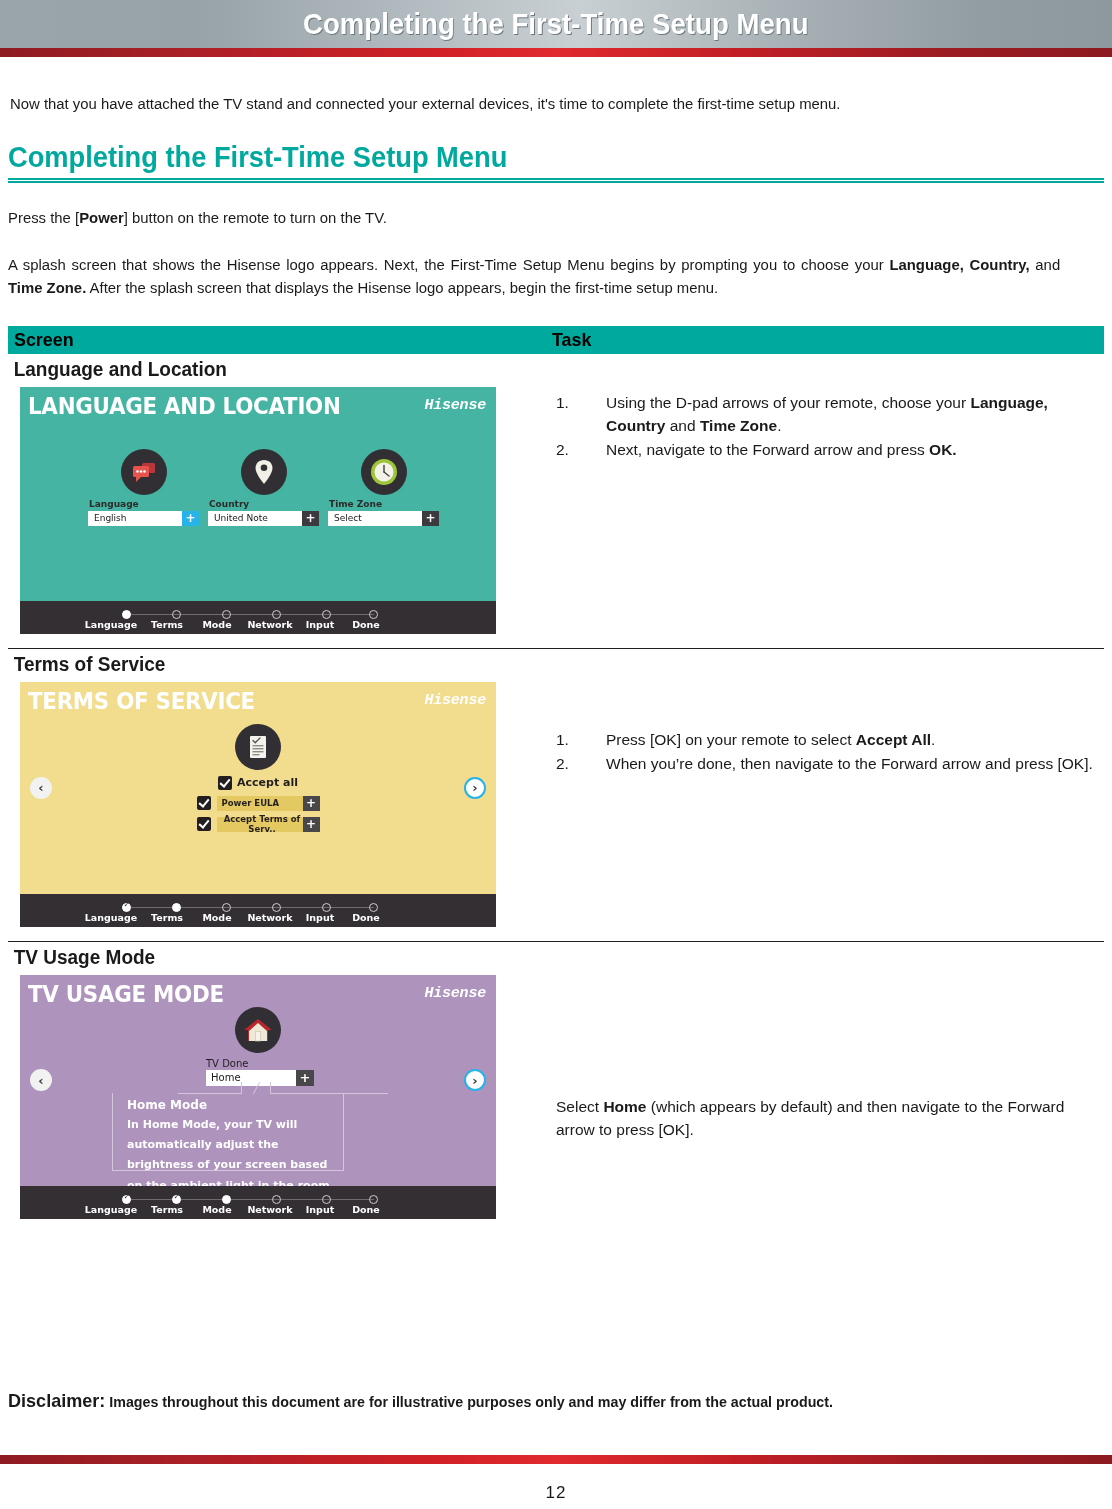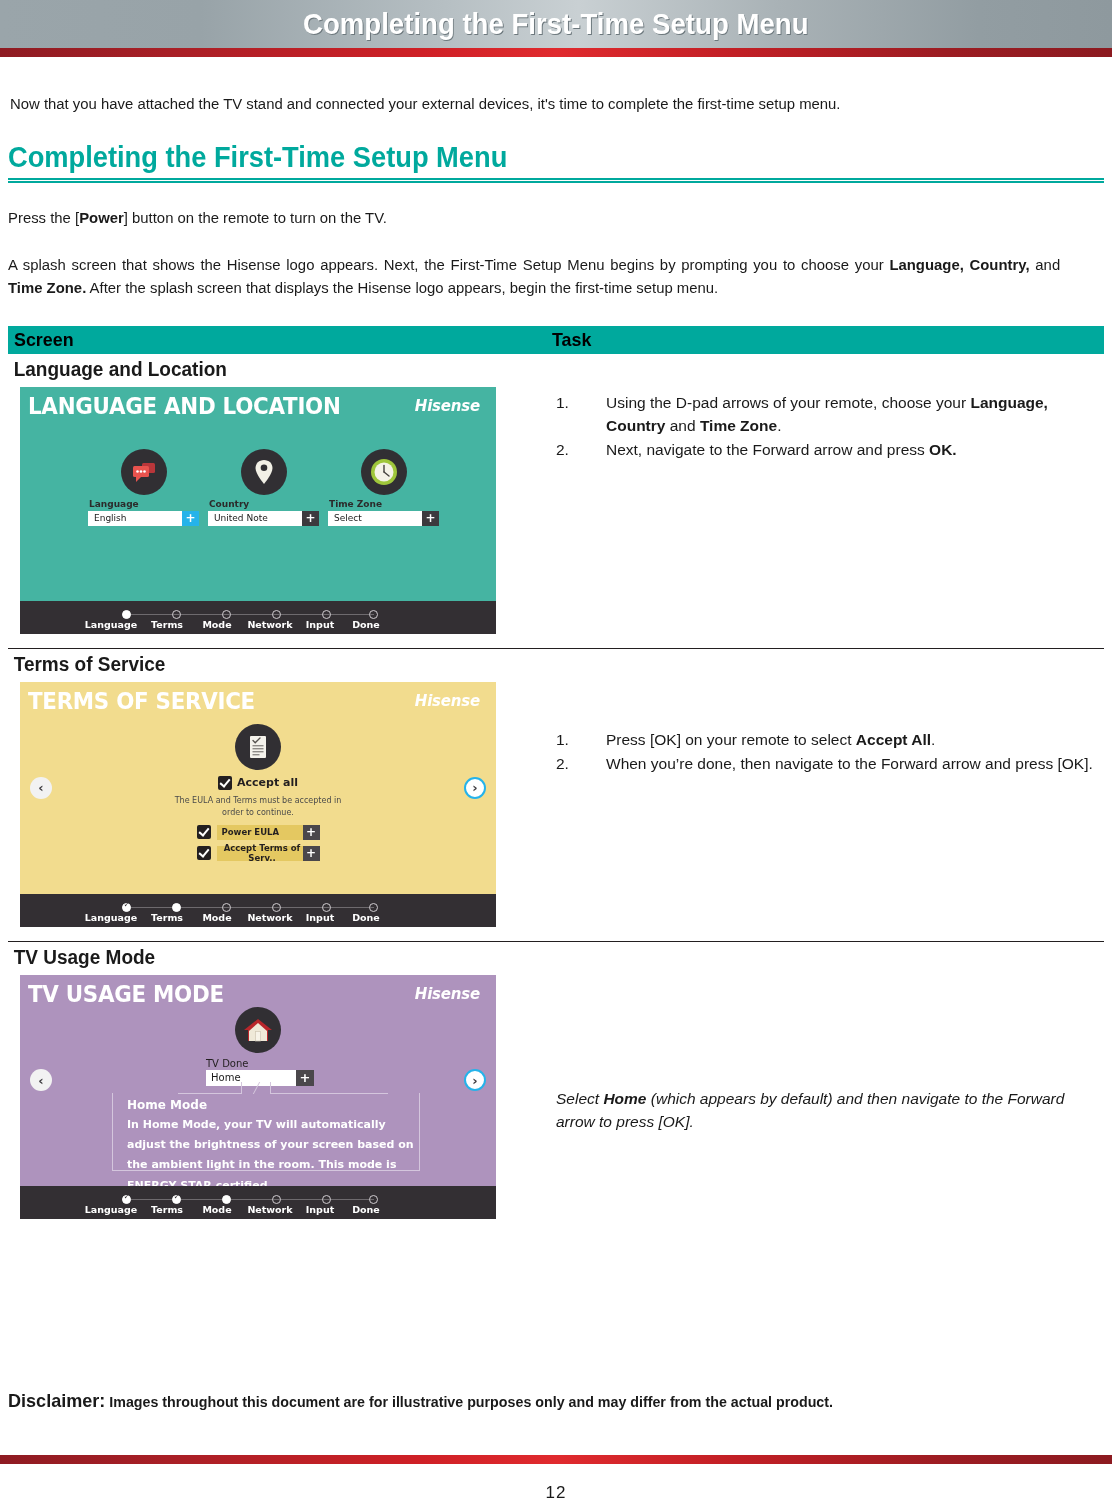--- a/index.html
+++ b/index.html
@@ -116,23 +116,24 @@
   .tv-screen.terms { background: #f2dc8e; height: 212px; }
   .tv-screen.mode { background: #ae93bd; height: 211px; }
 
   .tv-title {
     position: absolute; top: 6px; left: 8px;
     font-size: 23px; font-weight: bold; color: #ffffff;
     letter-spacing: -0.3px;
     transform: scaleX(0.93); transform-origin: left top;
   }
   .tv-logo {
-    position: absolute; top: 10px; right: 16px;
+    position: absolute; top: 10px; right: 10px;
     font-size: 15px; font-weight: bold; color: #ffffff; font-style: italic;
     letter-spacing: -0.2px;
+    font-family: Liberation Mono, monospace;
   }
 
   
   .icon-badge {
     width: 46px; height: 46px; border-radius: 50%;
     background: #312f33; display: flex; align-items: center; justify-content: center;
     position: relative;
   }
 
   
@@ -215,21 +216,21 @@
   .mode-dd { display: flex; margin-top: 1px; margin-left: 186px; align-self: flex-start; }
   .mode-dd .dd-value {
     width: 90px; height: 16px; background: #ffffff; color: #1a1a1a;
     font-size: 10px; display: flex; align-items: center; padding-left: 5px;
   }
   .mode-dd .dd-plus {
     width: 18px; height: 16px; background: #4a474b; color: #ffffff; font-size: 13px;
     display: flex; align-items: center; justify-content: center; font-weight: bold; line-height: 1;
   }
   .callout {
-    position: absolute; top: 118px; left: 92px; width: 308px; height: 78px;
+    position: absolute; top: 118px; left: 92px; width: 232px; height: 78px;
     border: 1px solid #d4c6dd; border-top: none;
   }
   .callout-notch {
     position: absolute; top: -11px; left: 128px; width: 30px; height: 12px;
     border-left: 1px solid #d4c6dd; border-right: 1px solid #d4c6dd;
     transform: skew(0deg);
   }
   .callout-notch::before {
     content: ""; position: absolute; left: -64px; top: 11px; width: 64px; height: 1px; background: #d4c6dd;
   }
@@ -414,24 +415,20 @@
                     <rect x="5.5" y="20" width="7" height="1.4" fill="#8e8b88"></rect>
                     <path d="M6 6.5 L8.2 8.8 L13 4" stroke="#55524f" stroke-width="1.3" fill="none" stroke-linecap="round"></path>
                   </svg>
                 </div>
               </div>
 
               <div class="accept-all-row">
                 <span class="chk"></span><span class="lbl">Accept all</span>
               </div>
 
-              <div class="terms-sub">
-                <div>The EULA and Terms must be accepted in</div>
-                <div>order to continue.</div>
-              </div>
 
               <div class="terms-opt">
                 <span class="chk"></span>
                 <div class="opt-field">Power EULA</div>
                 <div class="opt-plus">+</div>
               </div>
 
               <div class="terms-opt">
                 <span class="chk"></span>
                 <div class="opt-field">Accept Terms of Serv..</div>
@@ -527,21 +524,21 @@
               <span style="width:56px;">Network</span>
               <span style="width:44px;">Input</span>
               <span style="width:48px;">Done</span>
             </div>
           </div>
         </div>
 
       </div>
 
       <div class="task-col" style="padding-top:108px;">
-        <div class="task-note" style="margin-top:4px;font-style:italic;">
+        <div class="task-note" style="margin-top:12px;">
           <span>Select </span><b>Home</b><span> (which appears by default) and then navigate to the Forward arrow to press [OK].</span>
         </div>
       </div>
     </div>
 
   </div>
 </div>
 
 <div class="disclaimer">
   <span class="dlabel">Disclaimer:</span><span class="dtext"> Images throughout this document are for illustrative purposes only and may differ from the actual product.</span>

